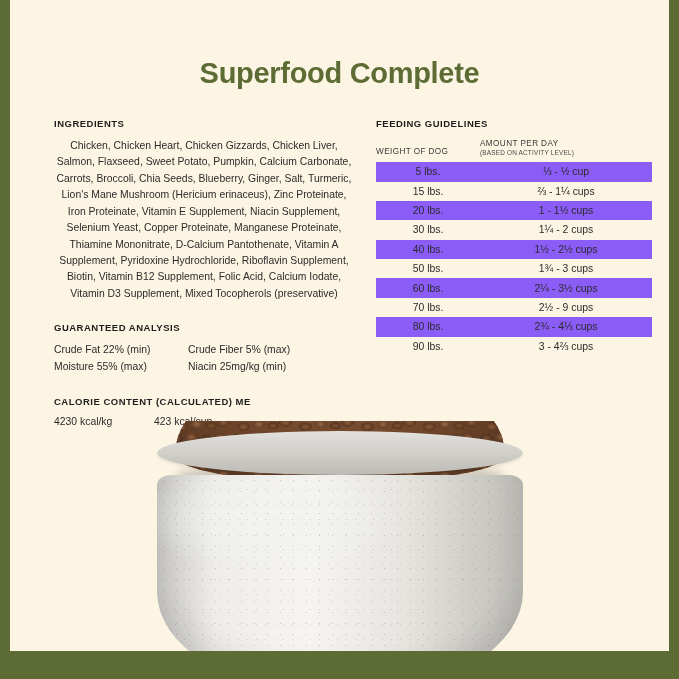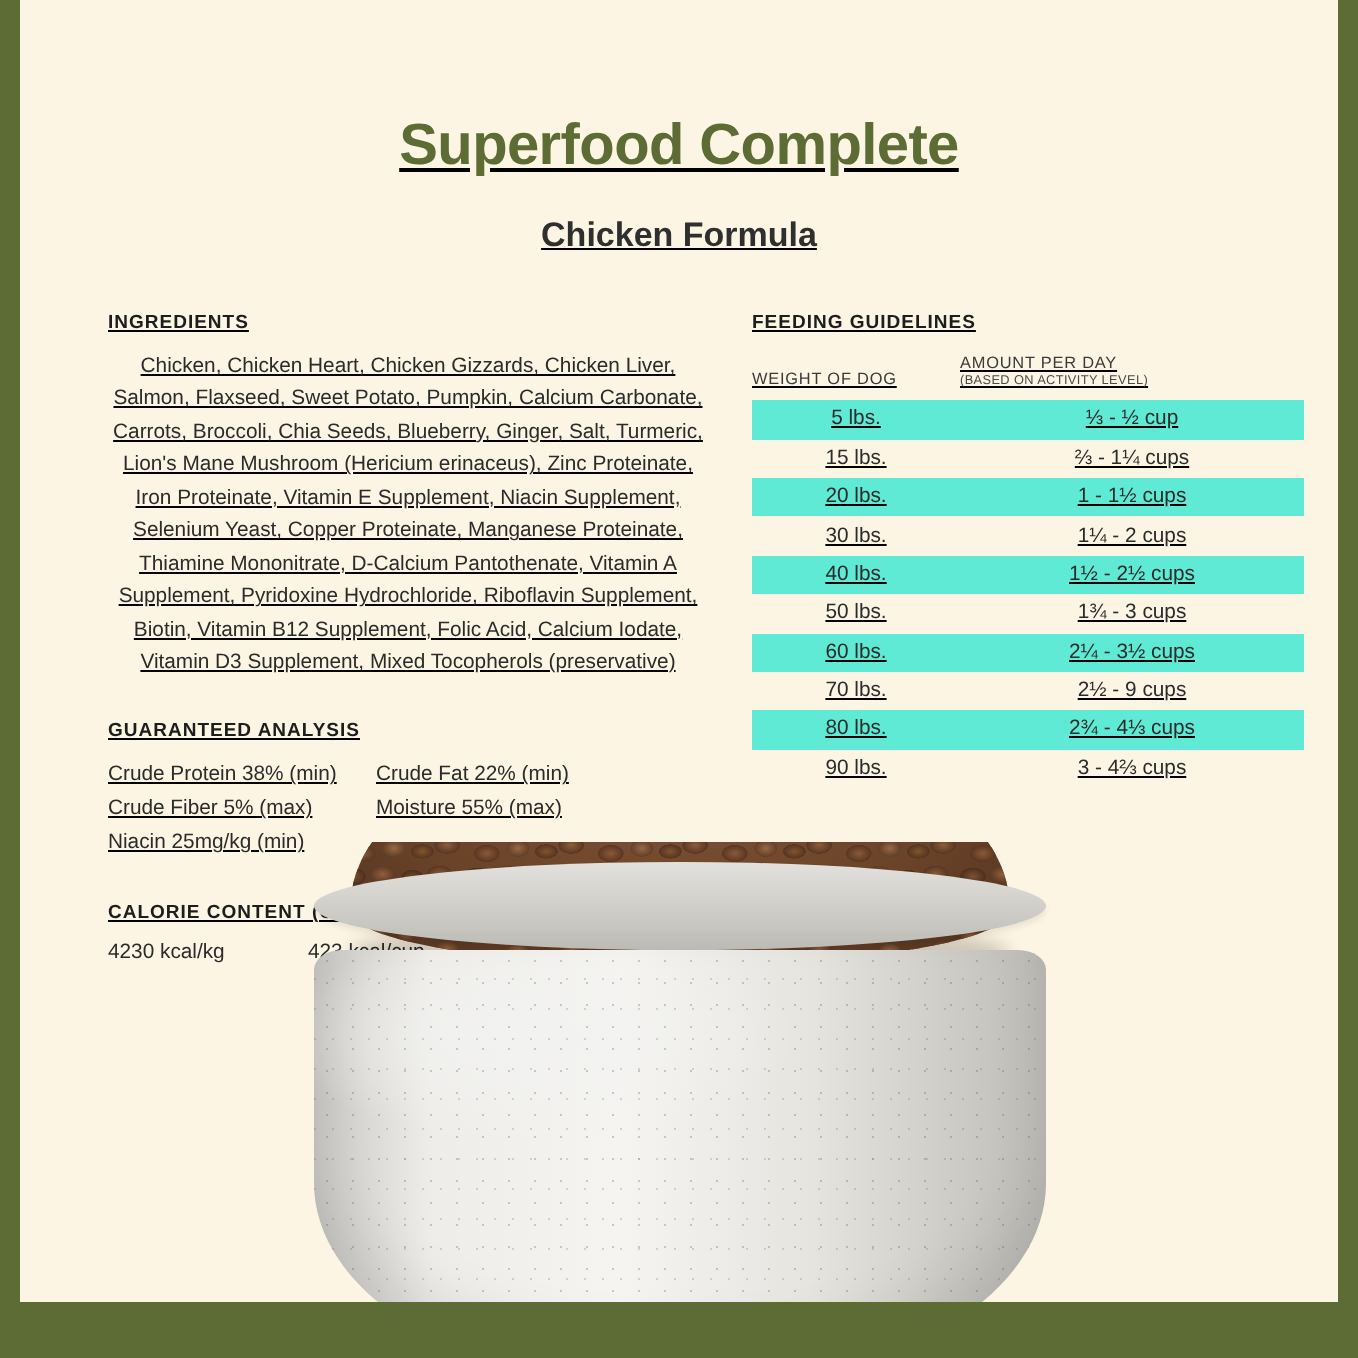--- a/index.html
+++ b/index.html
@@ -24,21 +24,20 @@
     border-bottom: 28px solid #5d6b34;
     border-top: 0;
     overflow: hidden;
   }
   #inner {
     position: relative;
     width: 659px;
     height: 651px;
     background: #fdf5e3;
     overflow: hidden;
-    text-decoration: underline;
   }
 
   
   .title {
     text-align: center;
     font-size: 29px;
     font-weight: bold;
     color: #5d6b34;
     letter-spacing: -0.3px;
     margin-top: 58px;
@@ -129,21 +128,21 @@
     font-size: 6.4px;
     letter-spacing: 0.2px;
     color: #4a4a4a;
   }
   table.feeding td {
     text-align: center;
     padding: 3.2px 0;
     line-height: 1.25;
   }
   table.feeding tr.alt td {
-    background: #5eead4;
+    background: #8b5cf6;
   }
   table.feeding tr.hdr th.c1 { width: 104px; }
 
   
   .photo {
     position: absolute;
     left: 0;
     right: 0;
     bottom: 0;
     height: 230px;
@@ -230,32 +229,30 @@
     filter: blur(4px);
   }
 </style>
 </head>
 <body>
 
 <div id="page">
   <div id="inner">
 
     <h1 class="title">Superfood Complete</h1>
-    <h2 class="subtitle">Chicken Formula</h2>
 
     <div class="columns">
 
       <div class="col-left">
 
         <div class="sec-head">INGREDIENTS</div>
         <div class="ingredients-body">Chicken, Chicken Heart, Chicken Gizzards, Chicken Liver, Salmon, Flaxseed, Sweet Potato, Pumpkin, Calcium Carbonate, Carrots, Broccoli, Chia Seeds, Blueberry, Ginger, Salt, Turmeric, Lion's Mane Mushroom (Hericium erinaceus), Zinc Proteinate, Iron Proteinate, Vitamin E Supplement, Niacin Supplement, Selenium Yeast, Copper Proteinate, Manganese Proteinate, Thiamine Mononitrate, D-Calcium Pantothenate, Vitamin A Supplement, Pyridoxine Hydrochloride, Riboflavin Supplement, Biotin, Vitamin B12 Supplement, Folic Acid, Calcium Iodate, Vitamin D3 Supplement, Mixed Tocopherols (preservative)</div>
 
         <div class="sec-head ga-head">GUARANTEED ANALYSIS</div>
         <div class="ga-grid">
-          <div>Crude Protein 38% (min)</div>
           <div>Crude Fat 22% (min)</div>
           <div>Crude Fiber 5% (max)</div>
           <div>Moisture 55% (max)</div>
           <div>Niacin 25mg/kg (min)</div>
         </div>
 
         <div class="sec-head cal-head">CALORIE CONTENT (CALCULATED) ME</div>
         <div class="cal-line">
           <span class="cal-kg">4230 kcal/kg</span><span>423 kcal/cup</span>
         </div>

